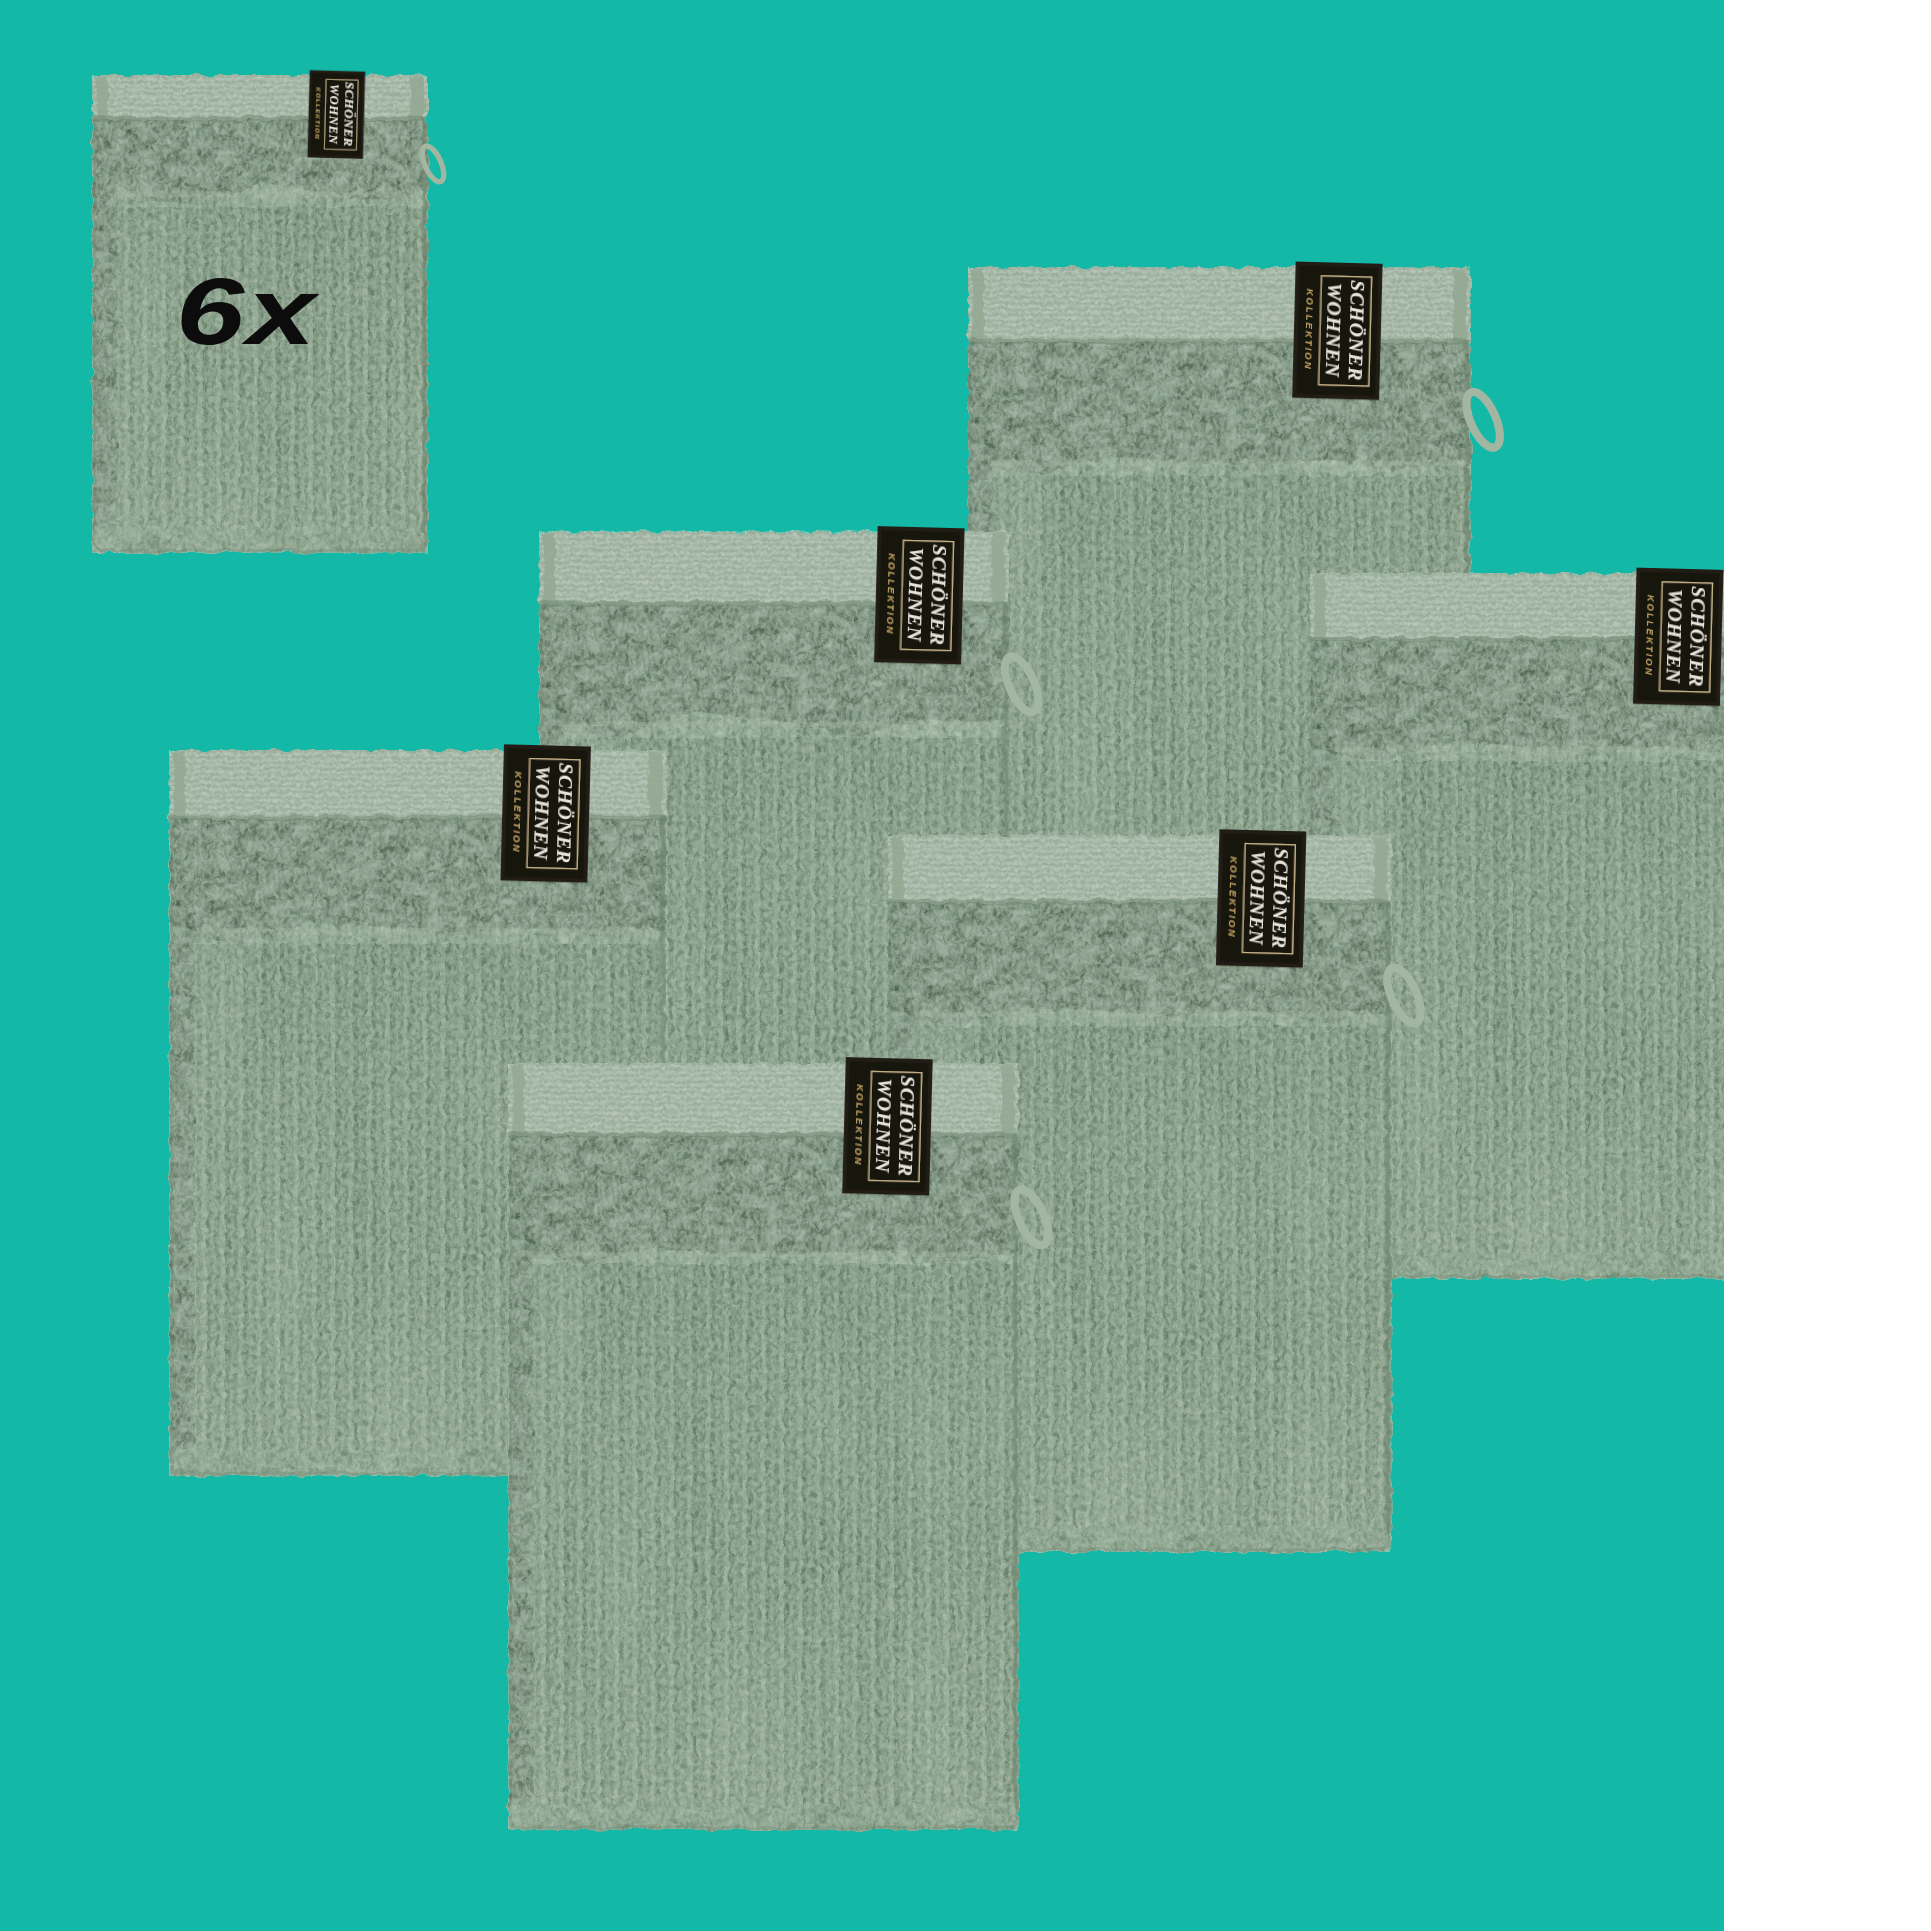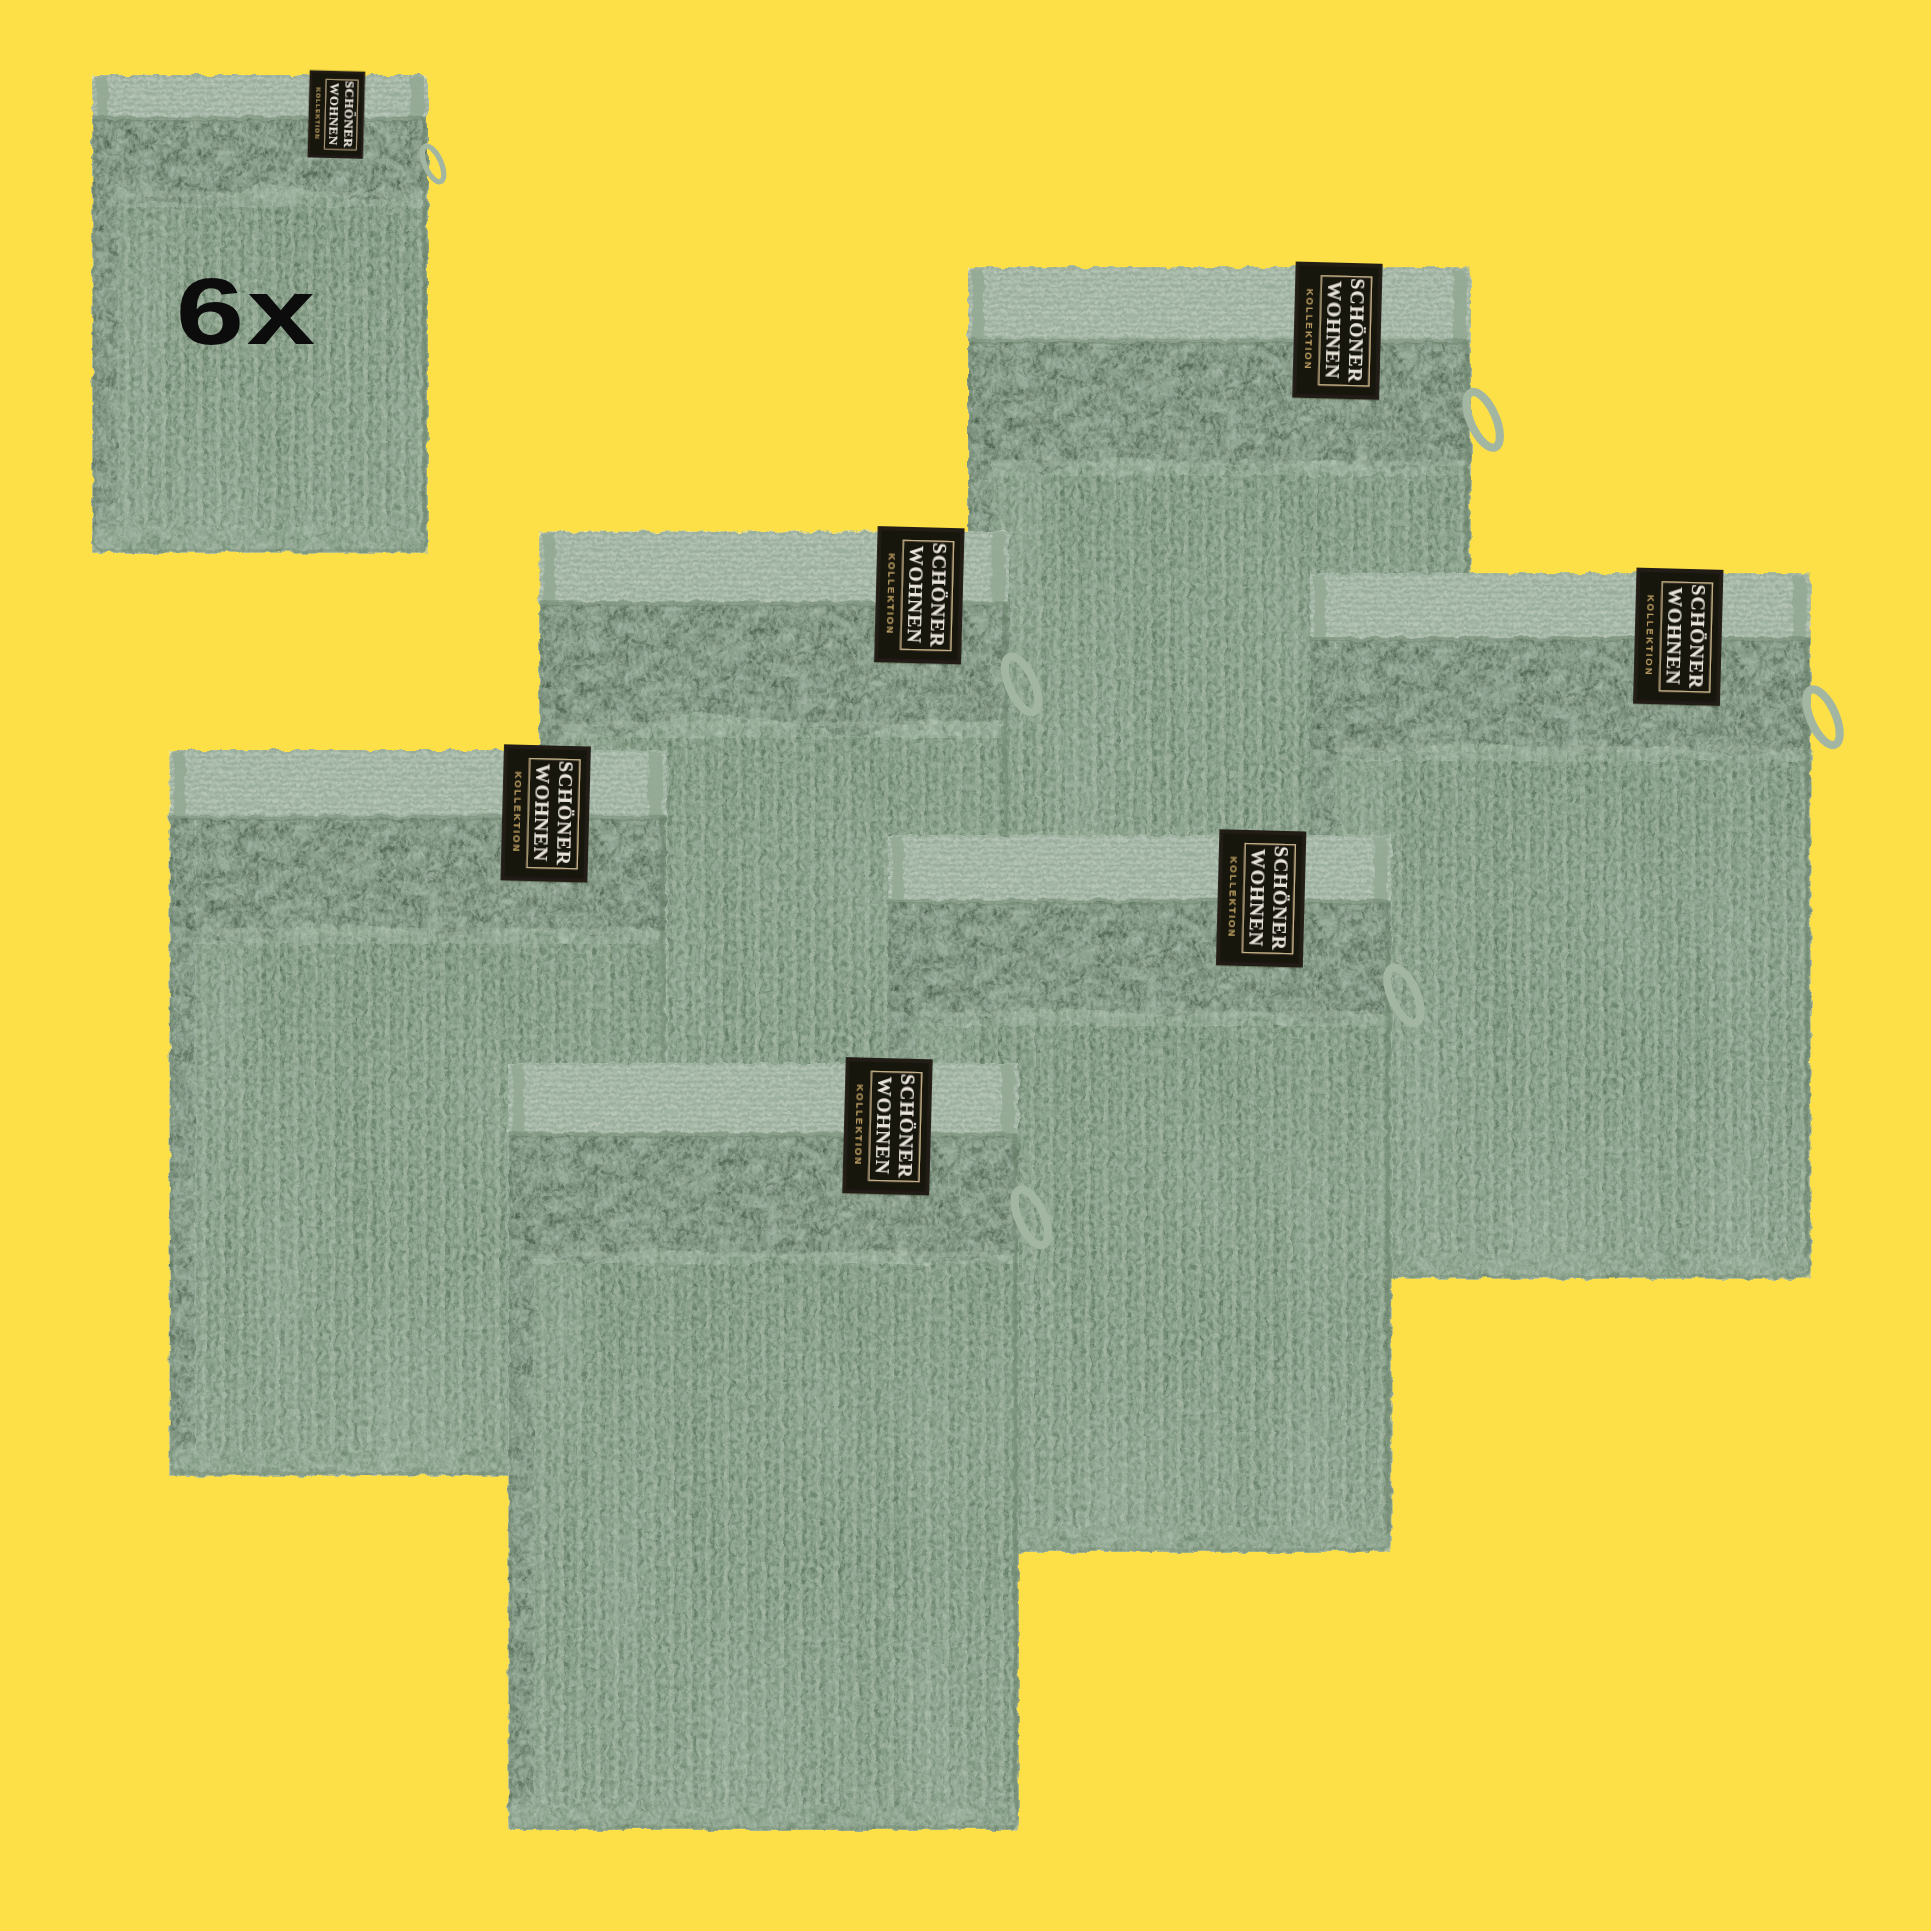--- a/index.html
+++ b/index.html
@@ -1,16 +1,16 @@
 <!DOCTYPE html>
 <html><head>
 <meta charset="utf-8">
 <style>
 html,body{margin:0;padding:0;background:#ffffff;}
-#stage{position:relative;width:1931px;height:1931px;background:#fde047;overflow:hidden;}
+#stage{position:relative;width:1724px;height:1931px;background:#14b8a6;overflow:hidden;font-style:italic;}
 </style>
 </head>
 <body>
 
 <div id="stage">
 <svg width="1931" height="1931" viewBox="0 0 2000 2000">
 <defs>
  <pattern id="ribs" width="19" height="12" patternUnits="userSpaceOnUse">
   <rect width="19" height="12" fill="#748c74"></rect>
   <rect x="0" width="5" height="12" fill="#5f7961"></rect>

